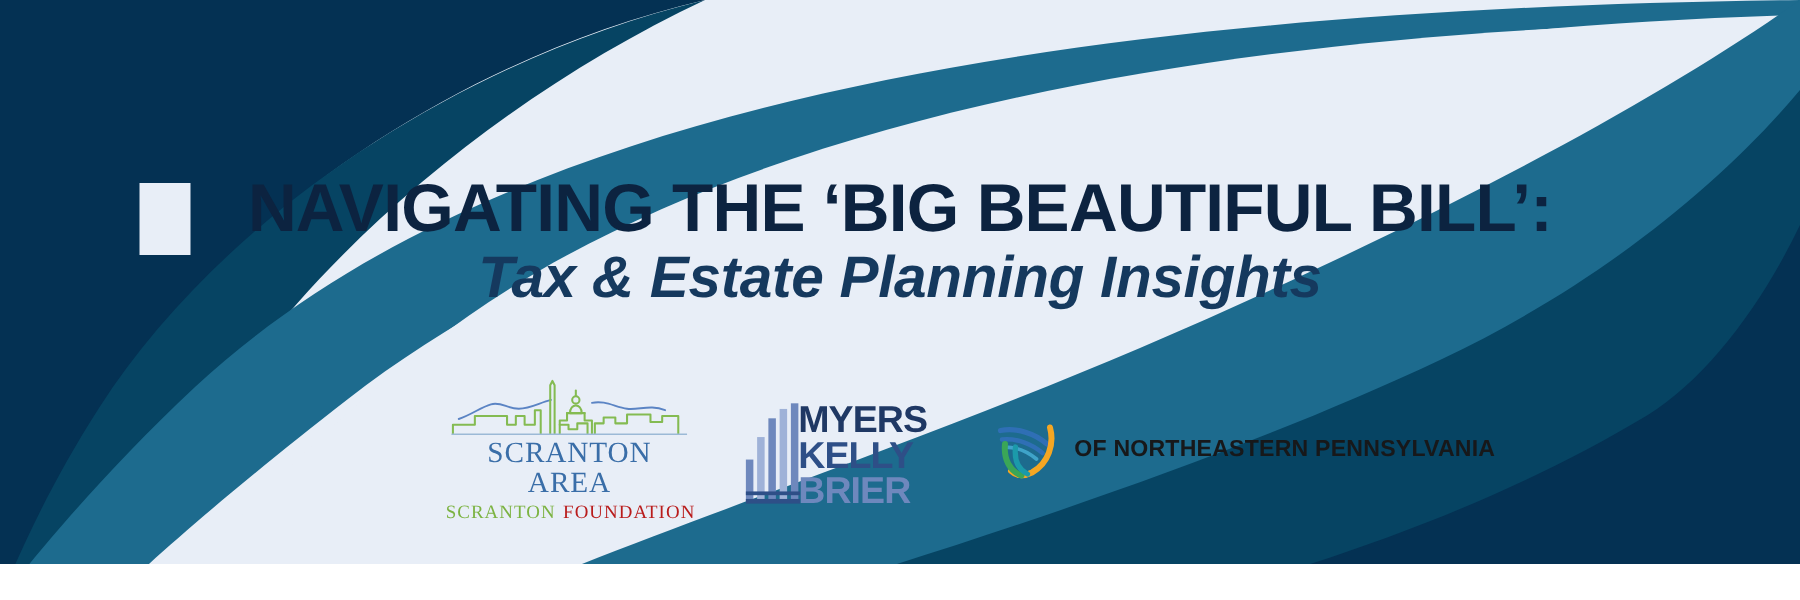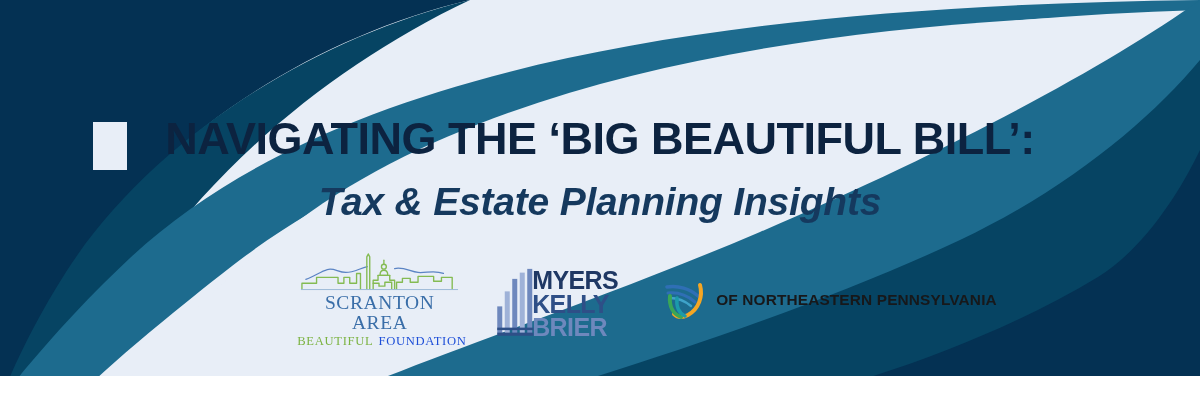--- a/index.html
+++ b/index.html
@@ -37,21 +37,21 @@
     font-size: 45px;
     line-height: 1.02;
     font-weight: bold;
     letter-spacing: -0.5px;
     color: #0c2340;
     white-space: nowrap;
     font-family: "Liberation Sans", sans-serif;
   }
   .title-sub {
     display: block;
-    margin-top: 20px;
+    margin-top: 4px;
     font-size: 39px;
     line-height: 1.05;
     font-style: italic;
     font-weight: bold;
     letter-spacing: -0.2px;
     color: #15395e;
     white-space: nowrap;
     font-family: "Liberation Sans", sans-serif;
   }
   
@@ -98,21 +98,21 @@
     display: block;
     text-align: center;
     font-size: 12.6px;
     line-height: 1;
     letter-spacing: 0.7px;
     margin-top: 3px;
     font-family: "Liberation Serif", serif;
     white-space: nowrap;
   }
   .sacf-sub .w1 { color: #7cb342; }
-  .sacf-sub .w2 { color: #1d4ed8; }
+  .sacf-sub .w2 { color: #b91c1c; }
 
   
   .mbk {
     width: 135px;
     height: 78px;
     display: flex;
     align-items: flex-end;
   }
   .mbk-mark { width: 40px; height: 74px; display: block; }
   .mbk-text {
@@ -195,21 +195,21 @@
           <path d="M174,24 L174,17"></path>
           <path d="M162,48 L186,48"></path>
           <path d="M152,64 L164,64 L164,70 L176,70 L176,62 L190,62 L190,76"></path>
 
           <path d="M200,76 L200,62 L212,62 L212,54 L228,54 L228,62 L244,62
                    L244,50 L276,50 L276,60 L292,60 L292,52 L314,52 L314,76"></path>
         </g>
         <path d="M4,77 L326,77" stroke="#9bb9d6" stroke-width="2" fill="none"></path>
       </svg>
       <span class="sacf-name">SCRANTON AREA</span>
-      <span class="sacf-sub"><span class="w1">BEAUTIFUL</span><span style="display:inline-block;width:5px"></span><span class="w2">FOUNDATION</span></span>
+      <span class="sacf-sub"><span class="w1">SCRANTON</span><span style="display:inline-block;width:5px"></span><span class="w2">FOUNDATION</span></span>
     </div>
 
     <div class="logo mbk">
       <svg class="mbk-mark" viewBox="0 0 64 118">
         <rect x="50" y="6" width="8" height="104" fill="#6e88bd"></rect>
         <rect x="38" y="12" width="8" height="98" fill="#9fb2d8"></rect>
         <rect x="26" y="22" width="8" height="88" fill="#6e88bd"></rect>
         <rect x="14" y="42" width="8" height="68" fill="#9fb2d8"></rect>
         <rect x="2" y="66" width="8" height="44" fill="#6e88bd"></rect>
         <rect x="2" y="100" width="58" height="4" fill="#2e4f87"></rect>

